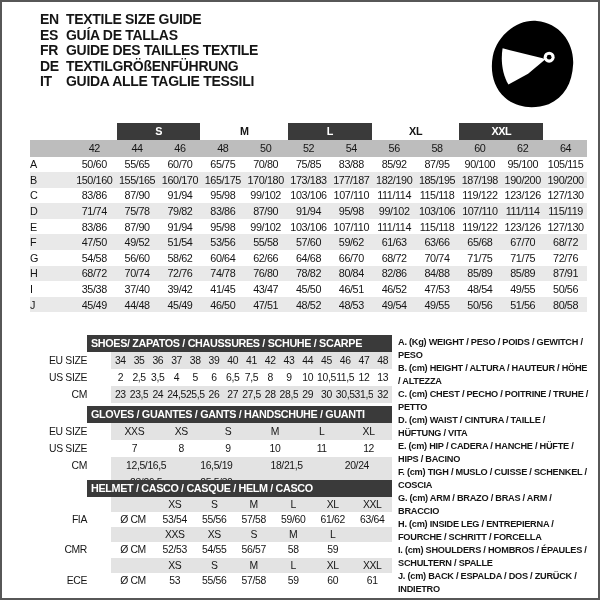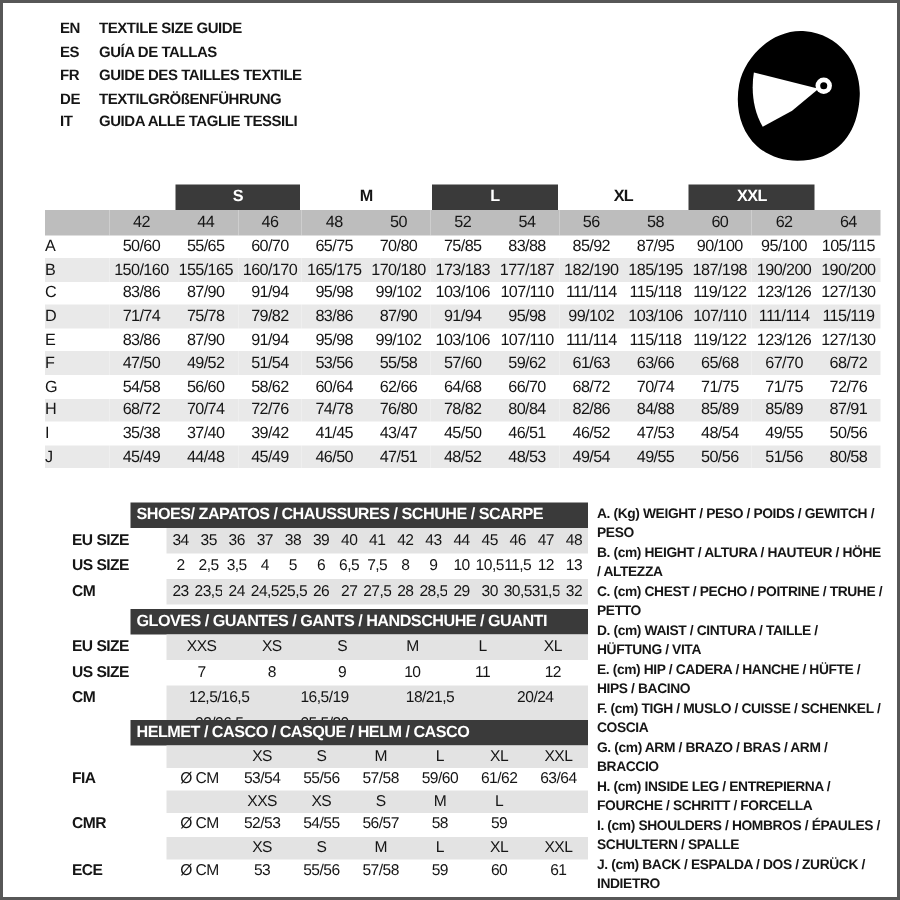--- a/index.html
+++ b/index.html
@@ -1,41 +1,41 @@
 <!DOCTYPE html>
 <html style="--dark: #3a3a3a; --hgray: #bdbdbd; --stripe: #e9e9e9; --rgray: #e3e3e3;"><head>
 <meta charset="utf-8">
 <style>
   html,body{margin:0;padding:0;background:#fff;}
   .page{position:relative;width:600px;height:600px;box-sizing:border-box;background:#fff;
         border:2px solid #575757;font-family:"Liberation Sans",sans-serif;color:#151515;overflow:hidden;}
   
   .lang-block{position:absolute;left:38px;top:10px;}
-  .lang-row{display:flex;font-size:10px;font-weight:bold;line-height:15.6px;letter-spacing:-0.3px;}
+  .lang-row{display:flex;font-size:14px;font-weight:bold;line-height:15.6px;letter-spacing:-0.3px;}
   .lang-code{width:26px;}
   
   .helmet{position:absolute;left:476px;top:13px;width:108px;height:98px;}
   
   .main-table{position:absolute;left:28px;top:120px;width:557px;border-collapse:collapse;
               table-layout:fixed;font-size:10.8px;letter-spacing:-0.4px;}
   .main-table th,.main-table td{padding:0;text-align:center;font-weight:normal;}
   .main-table td{height:15.6px;}
   .group-row th{height:18px;}
   .gbox{height:17px;line-height:17px;margin:0 1px;background:var(--dark,#3a3a3a);color:#fff;font-weight:bold;}
   .glab{font-weight:bold;line-height:17px;}
   .nums-row td{background:var(--hgray,#bdbdbd);height:16.5px;font-weight:normal;}
   tr.striped td{background:var(--stripe,#e9e9e9);}
   .letter-cell{text-align:left !important;}
   
   .sub{position:absolute;left:30px;width:360px;font-size:10.4px;letter-spacing:-0.35px;}
   .sub-head{display:grid;grid-template-columns:55px 1fr;}
   .sub-title{background:var(--dark,#3a3a3a);color:#fff;font-weight:bold;height:16.5px;
              line-height:16.5px;padding-left:4px;font-size:10.8px;}
   .sub-row{display:grid;grid-template-columns:55px 1fr;height:17px;line-height:17px;}
-  .sub-label{font-weight:bold;text-align:left;margin-left:16px;}
+  .sub-label{font-weight:normal;text-align:right;}
   .cells{display:grid;text-align:center;margin-left:24px;}
   .cell{overflow:hidden;}
   .shaded .cells{background:var(--rgray,#e3e3e3);}
   .bold-cell{font-weight:normal;}
   #helmet-table .sub-row{height:15.3px;line-height:15.3px;}
   
   .legend{position:absolute;left:396px;top:334px;width:192px;font-size:9.2px;font-weight:bold;
           line-height:13px;letter-spacing:-0.25px;}
 </style>
 </head>

